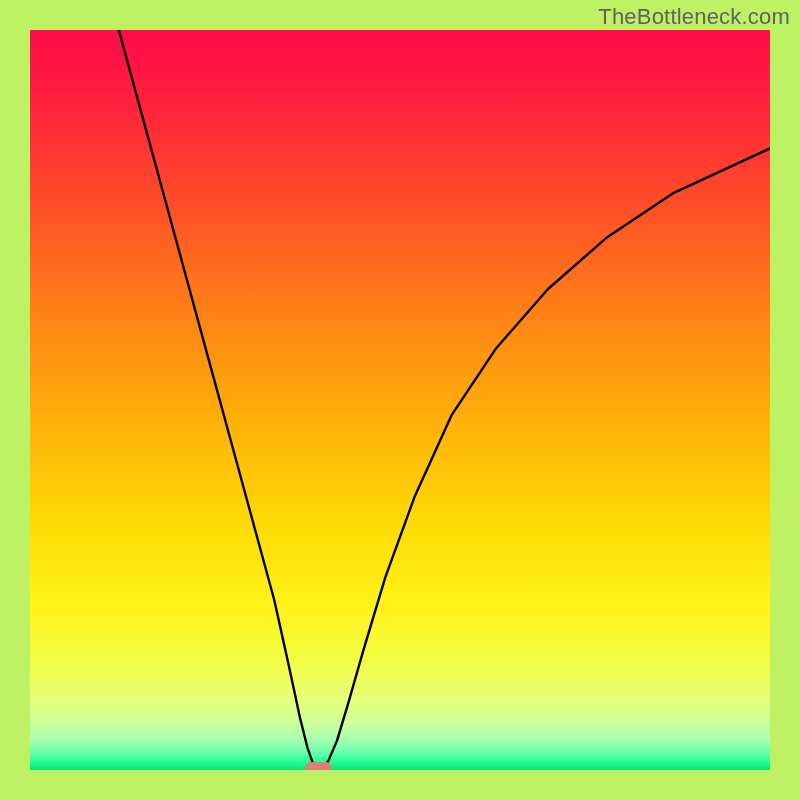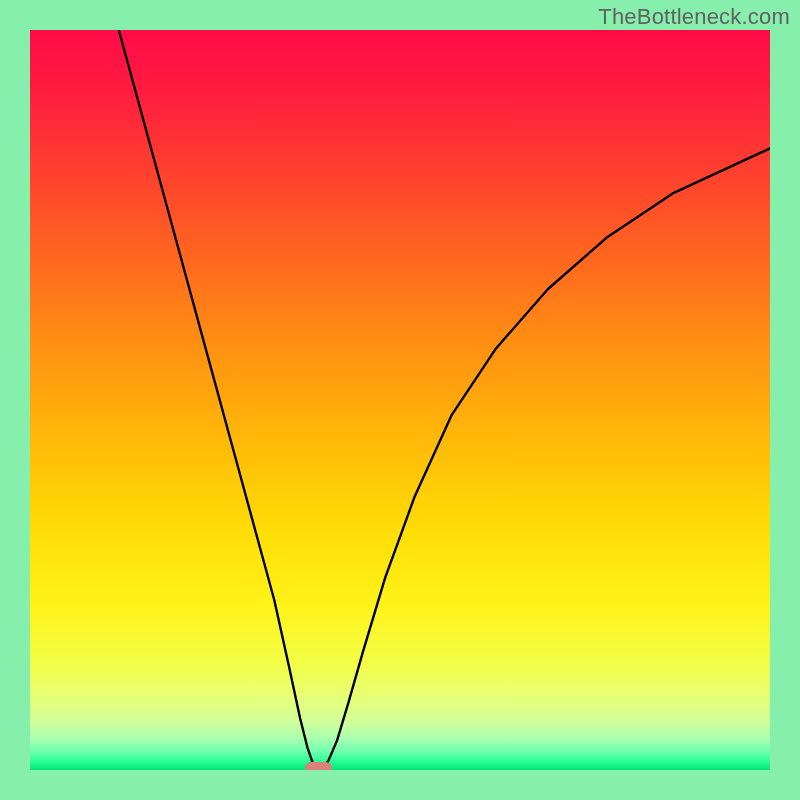--- a/index.html
+++ b/index.html
@@ -8,21 +8,21 @@
     width: 800px;
     height: 800px;
     background: #000;
     overflow: hidden;
     font-family: Arial, Helvetica, sans-serif;
   }
   .canvas {
     position: relative;
     width: 800px;
     height: 800px;
-    background: #86efac;
+    background: #bef264;
   }
   .plot-area {
     position: absolute;
     left: 30px;
     top: 30px;
     width: 740px;
     height: 740px;
     overflow: hidden;
   }
   .gradient {

